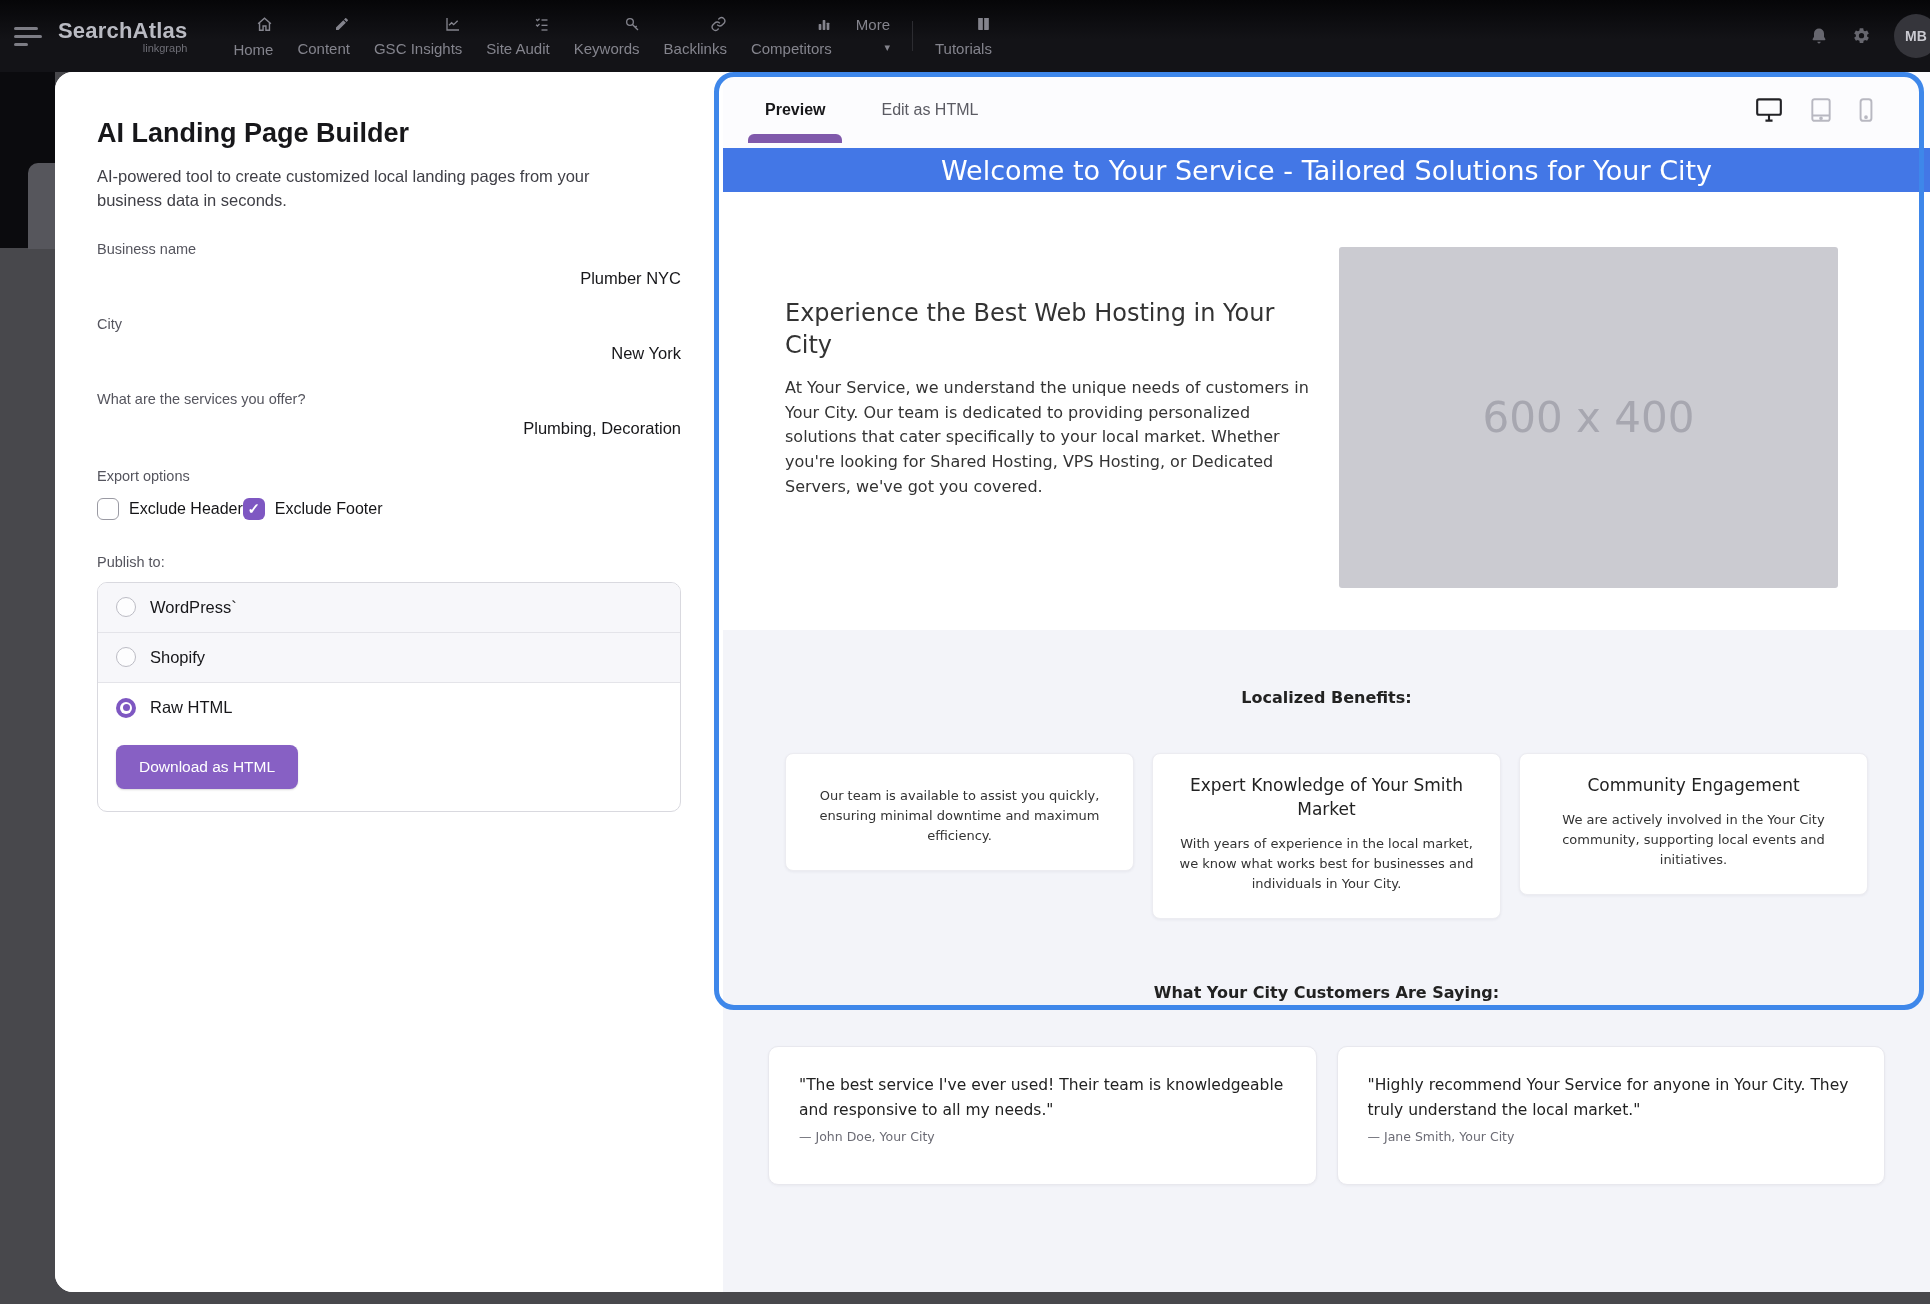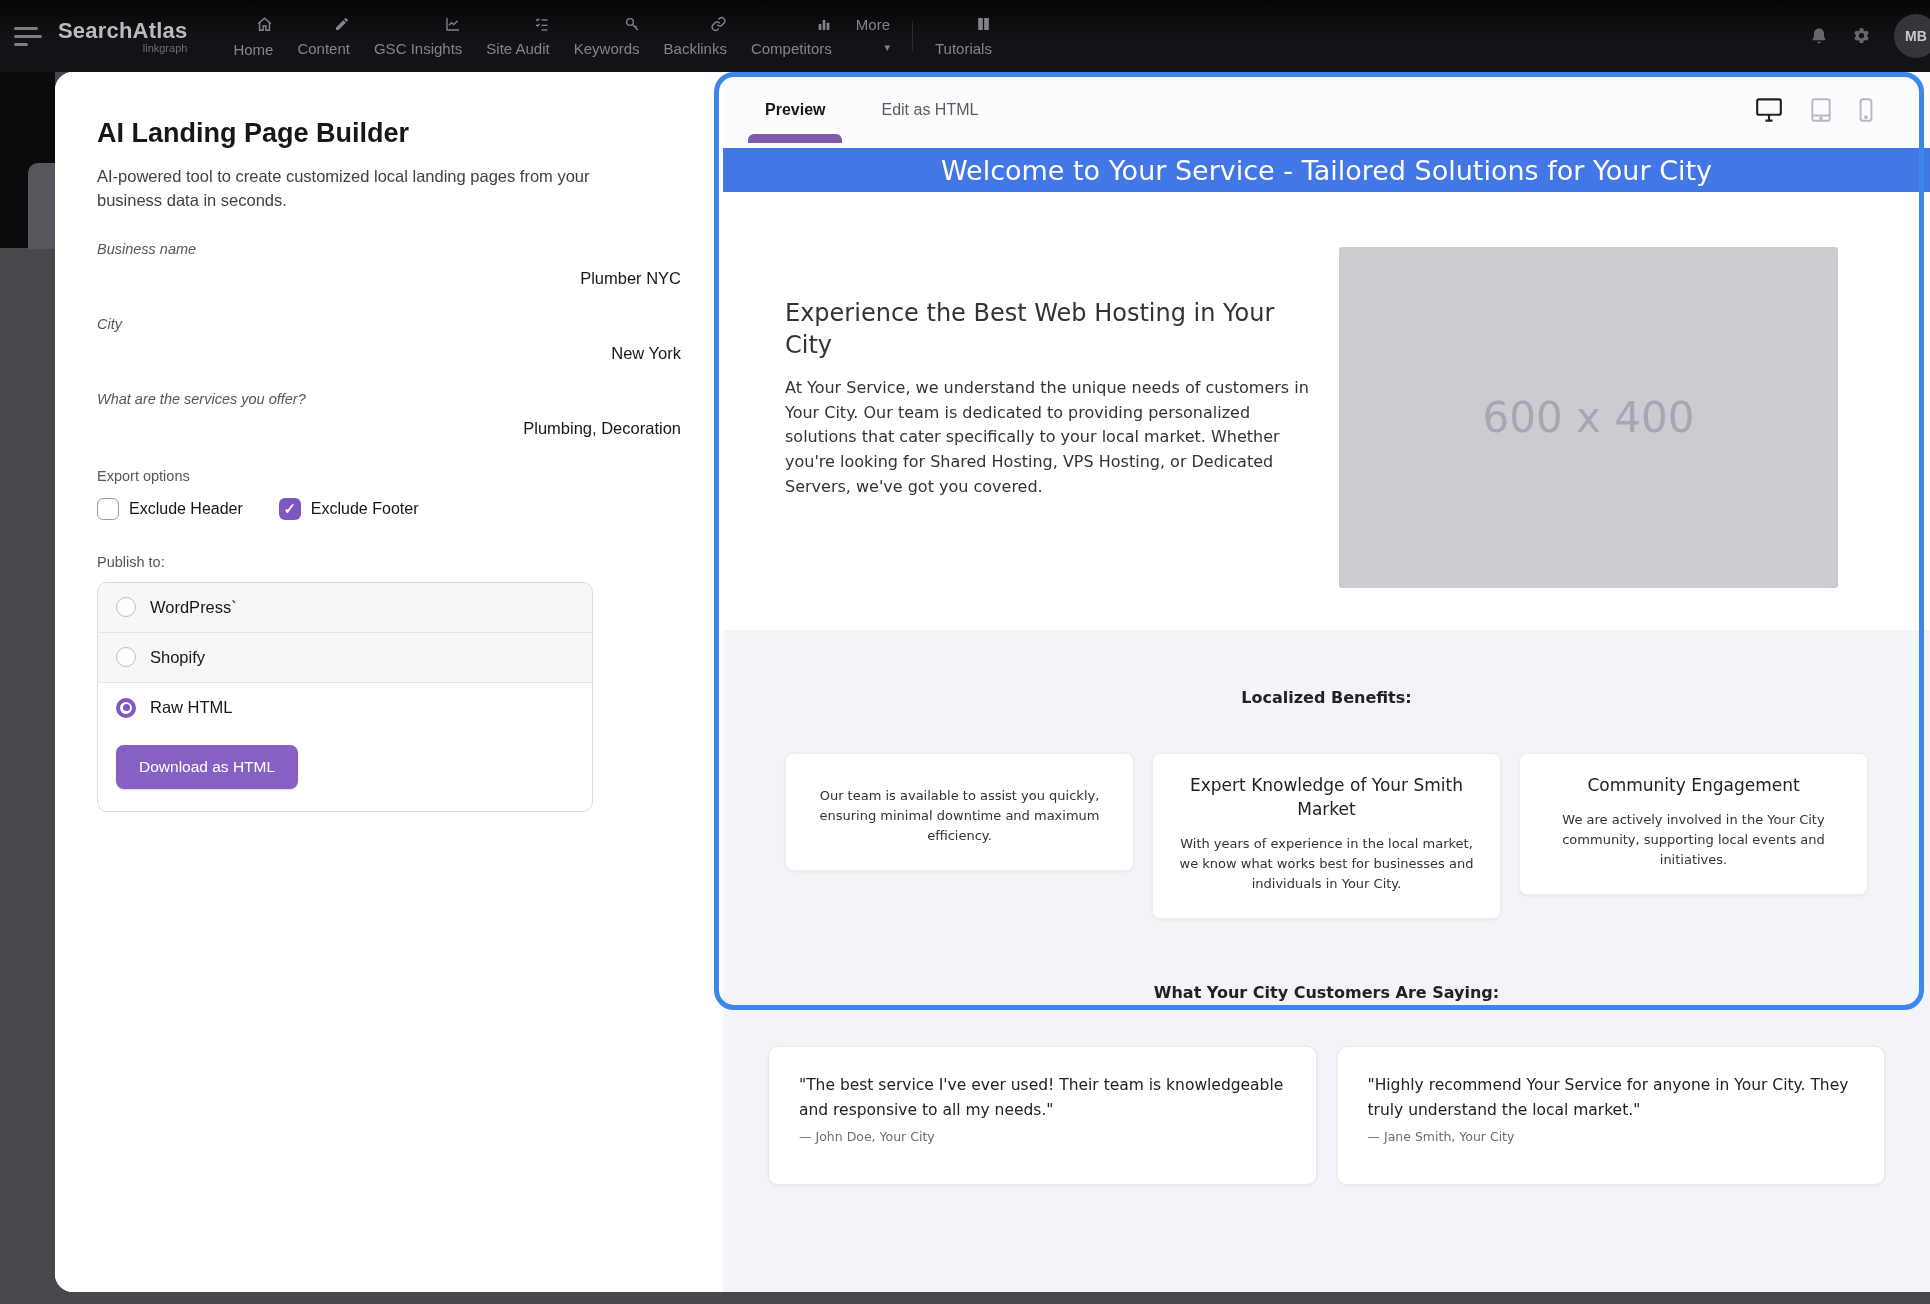--- a/index.html
+++ b/index.html
@@ -32,31 +32,31 @@
 
   
   .modal { position:absolute; left:55px; top:72px; width:1875px; height:1220px;
     background:#fff; border-radius:18px 0 0 18px; display:flex; z-index:3; overflow:hidden; }
 
   
   .form-col { width:668px; flex:0 0 668px; background:#fff; padding:38px 42px 0 42px; }
   .form-title { font-size:27px; font-weight:bold; color:#17171a; margin-top:8px; }
   .form-desc { font-size:16.5px; color:#3f3f46; line-height:1.45; margin-top:16px; width:560px; }
   .field { margin-top:28px; }
-  .field-label { font-size:14.5px; color:#55555e;font-style:italic; }
+  .field-label { font-size:14.5px; color:#55555e; }
   .field-value { font-size:16.5px; color:#17171a; margin-top:12px;text-align:right; }
   .export-label { font-size:14.5px; color:#55555e; margin-top:30px; }
-  .cb-row { display:flex; align-items:center; gap:36px; margin-top:14px; }
+  .cb-row { display:flex; align-items:center; margin-top:14px; }
   .cb-item { display:flex; align-items:center; gap:10px; cursor:pointer; }
   .cb-box { width:22px; height:22px; border-radius:6px; border:1.5px solid #9a9aa3; background:#fff; }
   .cb-box.checked { border:none; background:#7e57c2; color:#fff; font-size:15px; font-weight:bold;
     display:flex; align-items:center; justify-content:center; }
   .cb-label { font-size:16px; color:#141417; }
   .publish-label { font-size:14.5px; color:#55555e; margin-top:34px; }
-  .publish-group { margin-top:12px; width:496px; border:1px solid #d9d9df; border-radius:10px; overflow:hidden; background:#fff; }
+  .publish-group { margin-top:12px; width:584px; border:1px solid #d9d9df; border-radius:10px; overflow:hidden; background:#fff; }
   .pub-row { display:flex; align-items:center; gap:14px; height:50px; padding:0 18px;
     background:#f7f7fa; border-bottom:1px solid #e4e4e9; cursor:pointer; }
   .pub-row.selected { background:#fff; border-bottom:none; }
   .radio { width:20px; height:20px; border-radius:50%; border:1.5px solid #bcbcc4; background:#fdfdfe; flex:0 0 auto; }
   .radio.on { border:none; background:#7e57c2; position:relative; }
   .radio.on::before { content:""; position:absolute; left:4px; top:4px; width:12px; height:12px; border-radius:50%; background:#fff; }
   .radio.on::after { content:""; position:absolute; left:6.5px; top:6.5px; width:7px; height:7px; border-radius:50%; background:#7e57c2; }
   .pub-label { font-size:16.5px; color:#17171a; }
   .download-btn { margin:12px 0 22px 18px; display:inline-block; background:#8760c4; color:#fff;
     font-size:15.5px; border:none; border-radius:8px; padding:13px 23px; cursor:pointer;

